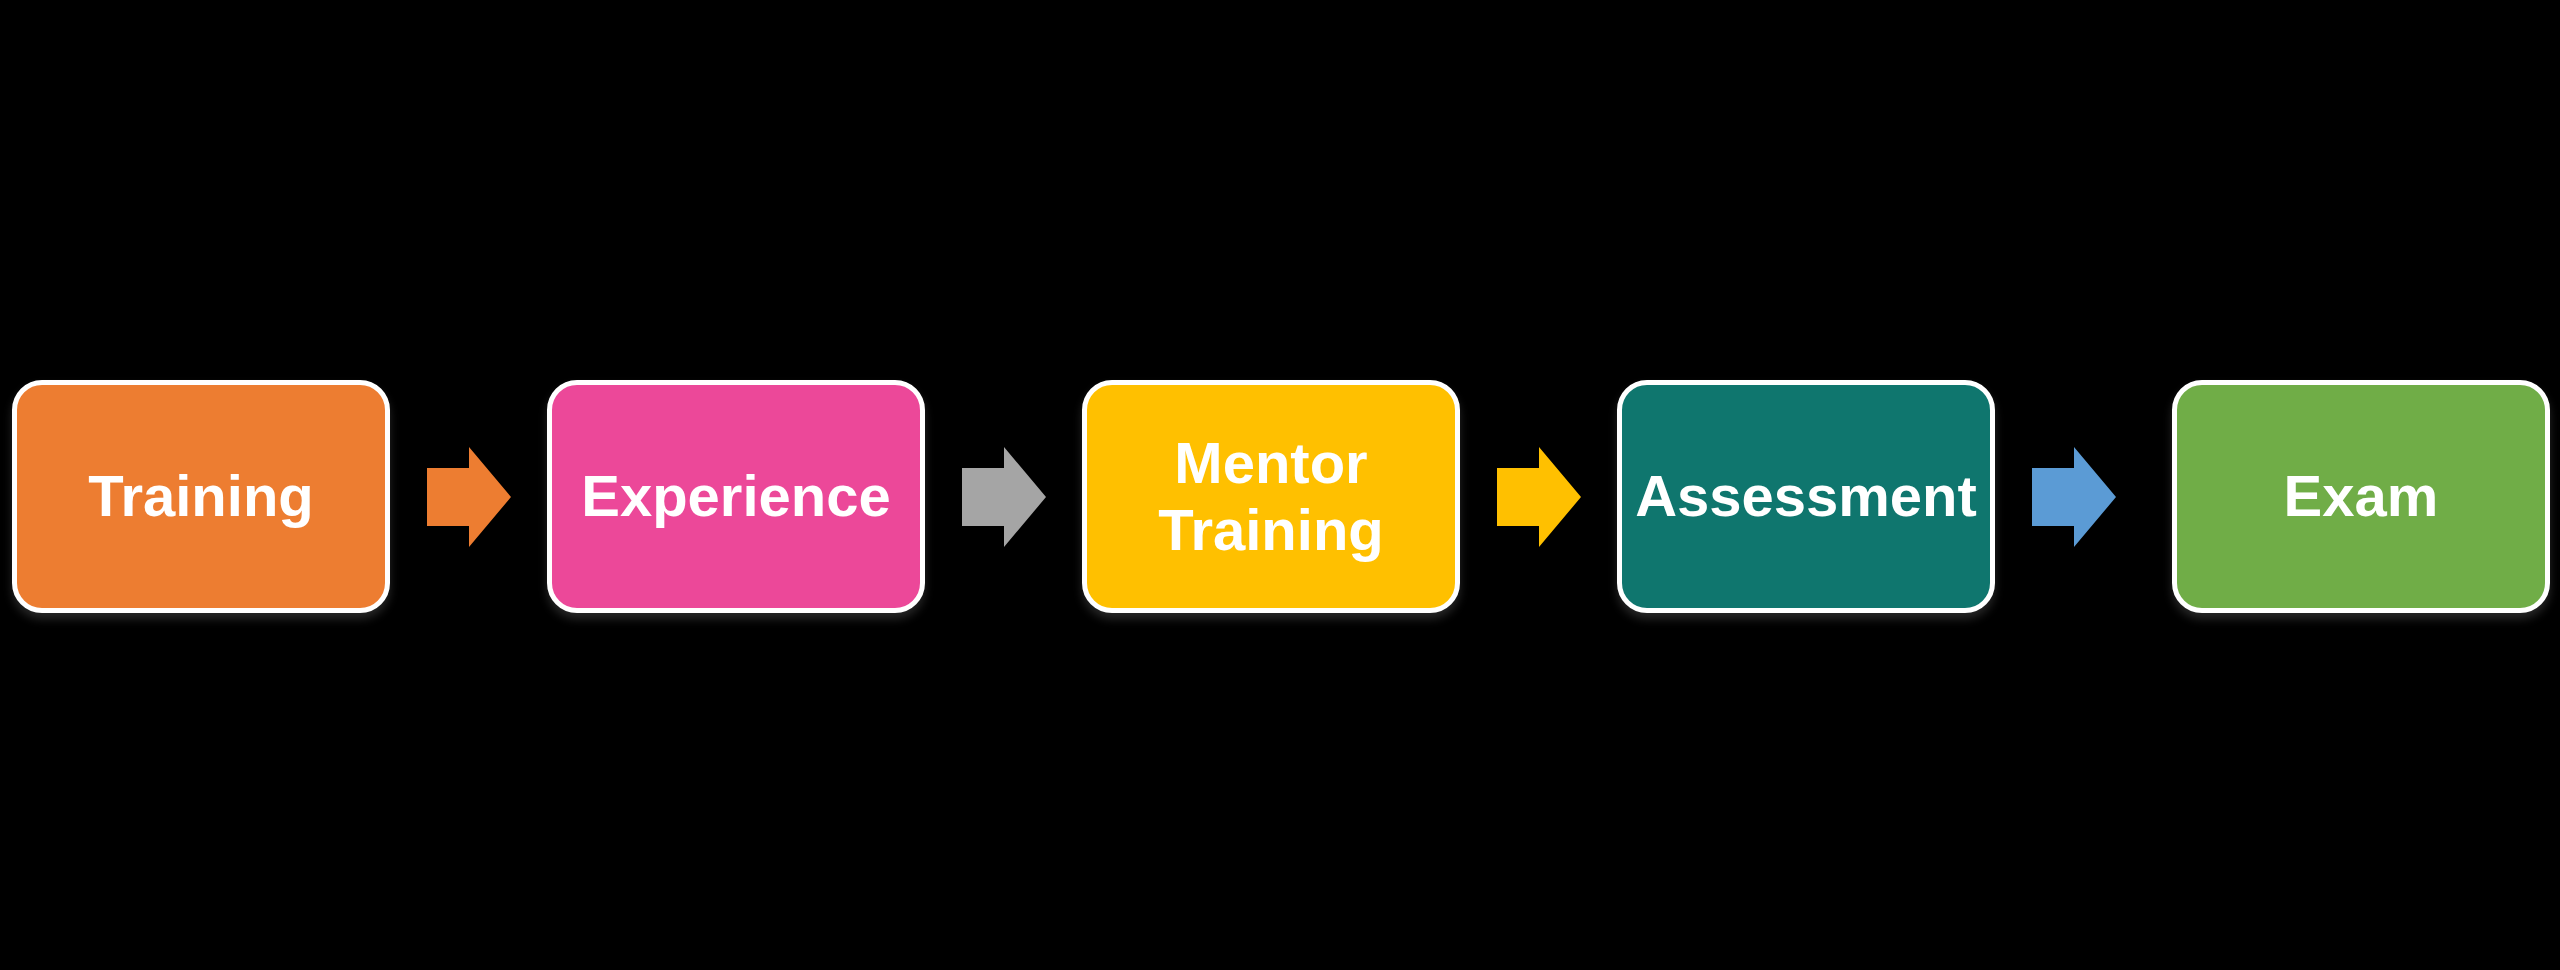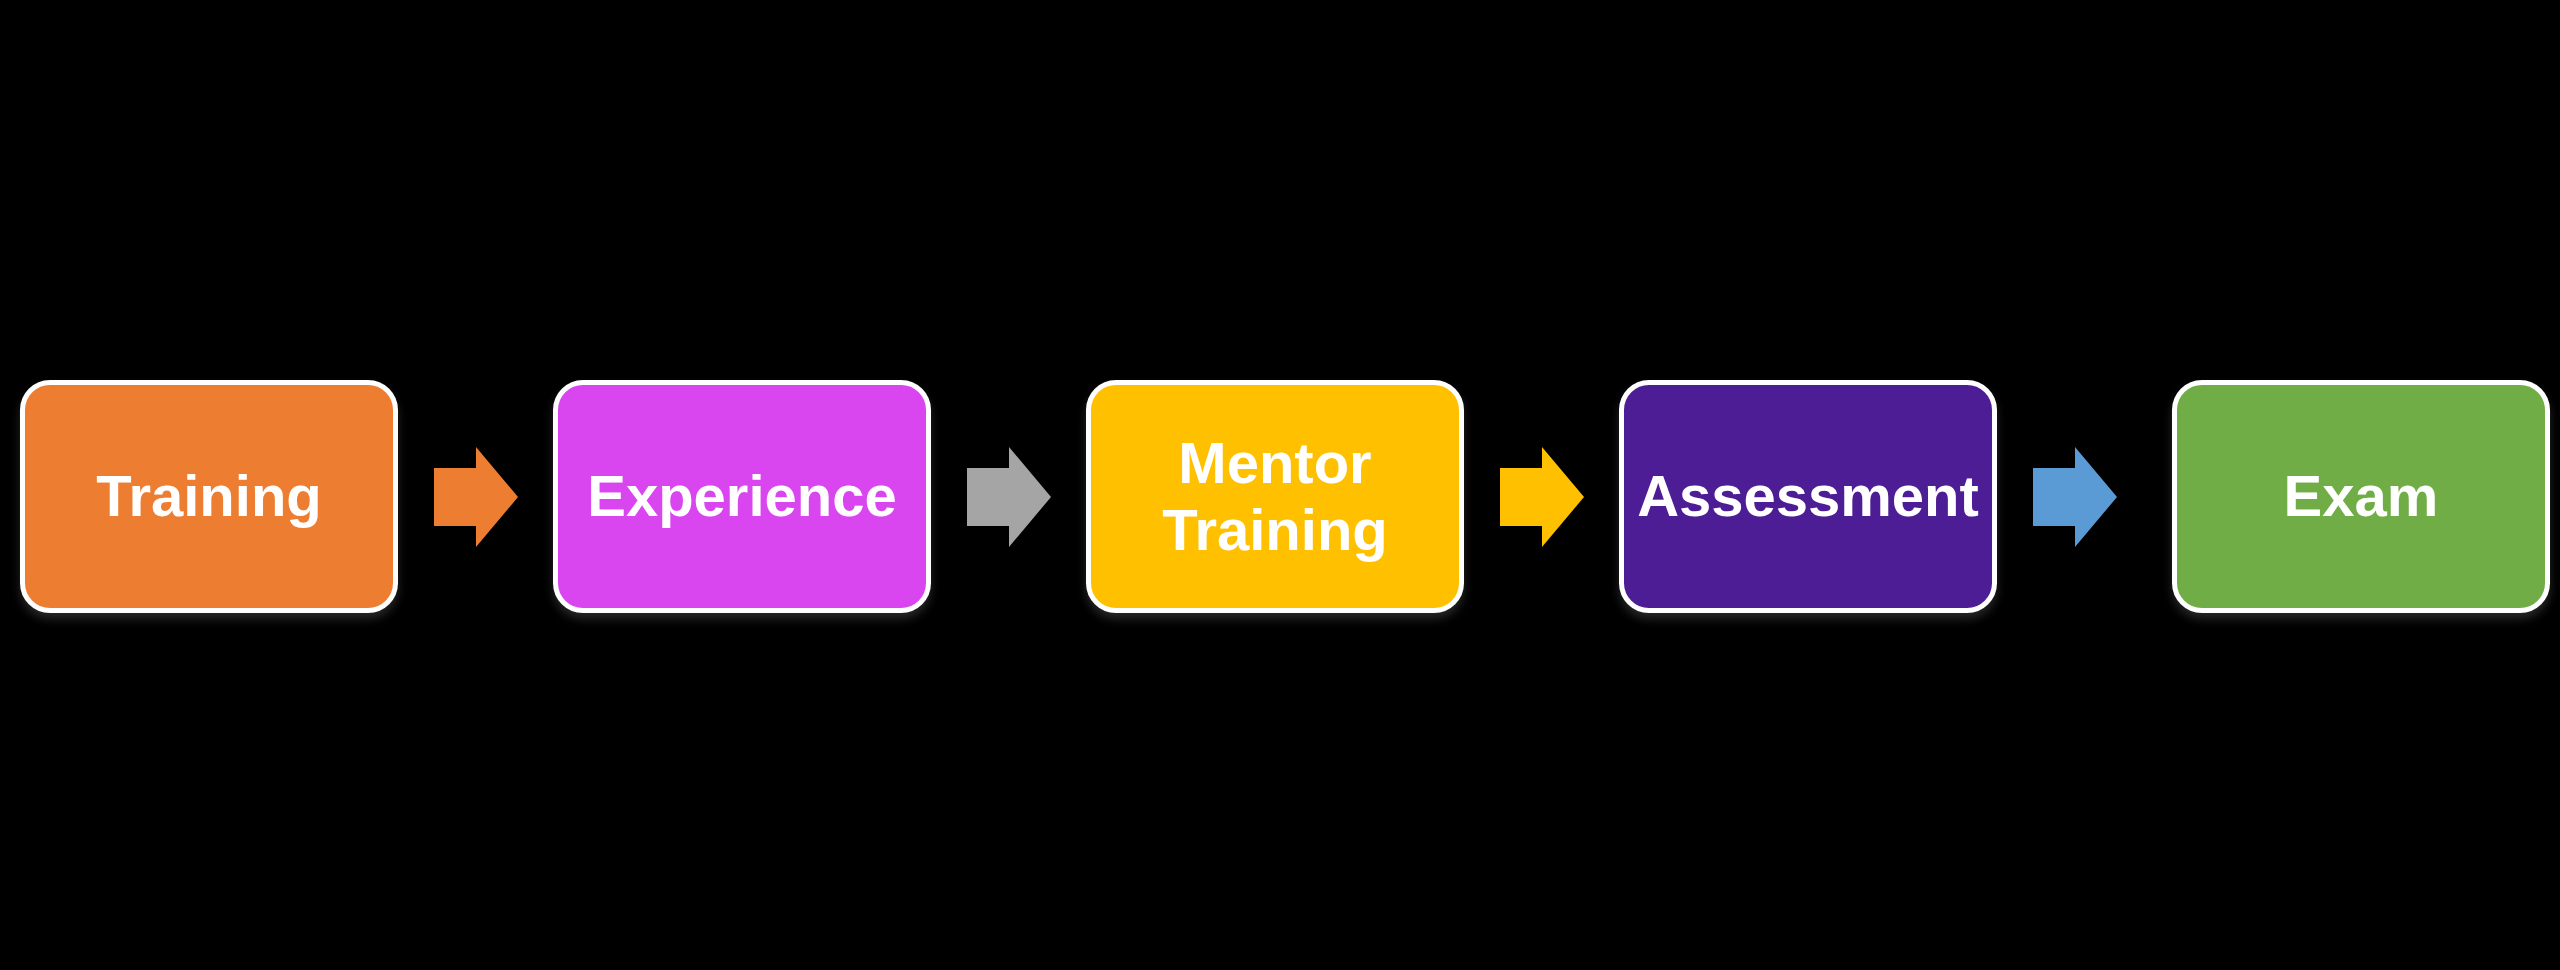--- a/index.html
+++ b/index.html
@@ -13,21 +13,21 @@
     background: #000;
     font-family: "Liberation Sans", "DejaVu Sans", sans-serif;
   }
   .canvas {
     position: relative;
     width: 2560px;
     height: 970px;
   }
   .flow-row {
     position: absolute;
-    left: 20px;
+    left: 12px;
     right: 10px;
     top: 380px;
     height: 233px;
     display: flex;
     align-items: stretch;
   }
   .step-box {
     box-sizing: border-box;
     flex: 0 0 378px;
     width: 378px;
@@ -67,41 +67,41 @@
     <div class="step-box" style="background-color: rgb(237, 125, 49); border-color: rgb(255, 255, 255);">
       <span class="step-label">Training</span>
     </div>
 
     <div class="arrow-gap">
       <svg class="arrow" viewBox="0 0 84 100" xmlns="http://www.w3.org/2000/svg">
         <polygon points="0,21 42,21 42,0 84,50 42,100 42,79 0,79" fill="#ED7D31"></polygon>
       </svg>
     </div>
 
-    <div class="step-box" style="background-color: #d946ef; border-color: rgb(255, 255, 255);">
+    <div class="step-box" style="background-color: #ec4899; border-color: rgb(255, 255, 255);">
       <span class="step-label">Experience</span>
     </div>
 
     <div class="arrow-gap">
       <svg class="arrow" viewBox="0 0 84 100" xmlns="http://www.w3.org/2000/svg">
         <polygon points="0,21 42,21 42,0 84,50 42,100 42,79 0,79" fill="#A5A5A5"></polygon>
       </svg>
     </div>
 
     <div class="step-box" style="background-color: rgb(255, 192, 0); border-color: rgb(255, 255, 255);">
       <span class="step-label">Mentor Training</span>
     </div>
 
     <div class="arrow-gap">
       <svg class="arrow" viewBox="0 0 84 100" xmlns="http://www.w3.org/2000/svg">
         <polygon points="0,21 42,21 42,0 84,50 42,100 42,79 0,79" fill="#FFC000"></polygon>
       </svg>
     </div>
 
-    <div class="step-box" style="background-color: #4c1d95; border-color: rgb(255, 255, 255);">
+    <div class="step-box" style="background-color: #0f766e; border-color: rgb(255, 255, 255);">
       <span class="step-label">Assessment</span>
     </div>
 
     <div class="arrow-gap">
       <svg class="arrow" viewBox="0 0 84 100" xmlns="http://www.w3.org/2000/svg">
         <polygon points="0,21 42,21 42,0 84,50 42,100 42,79 0,79" fill="#5B9BD5"></polygon>
       </svg>
     </div>
 
     <div class="step-box" style="background-color: rgb(112, 173, 71); border-color: rgb(255, 255, 255); margin-left: 20px;">

